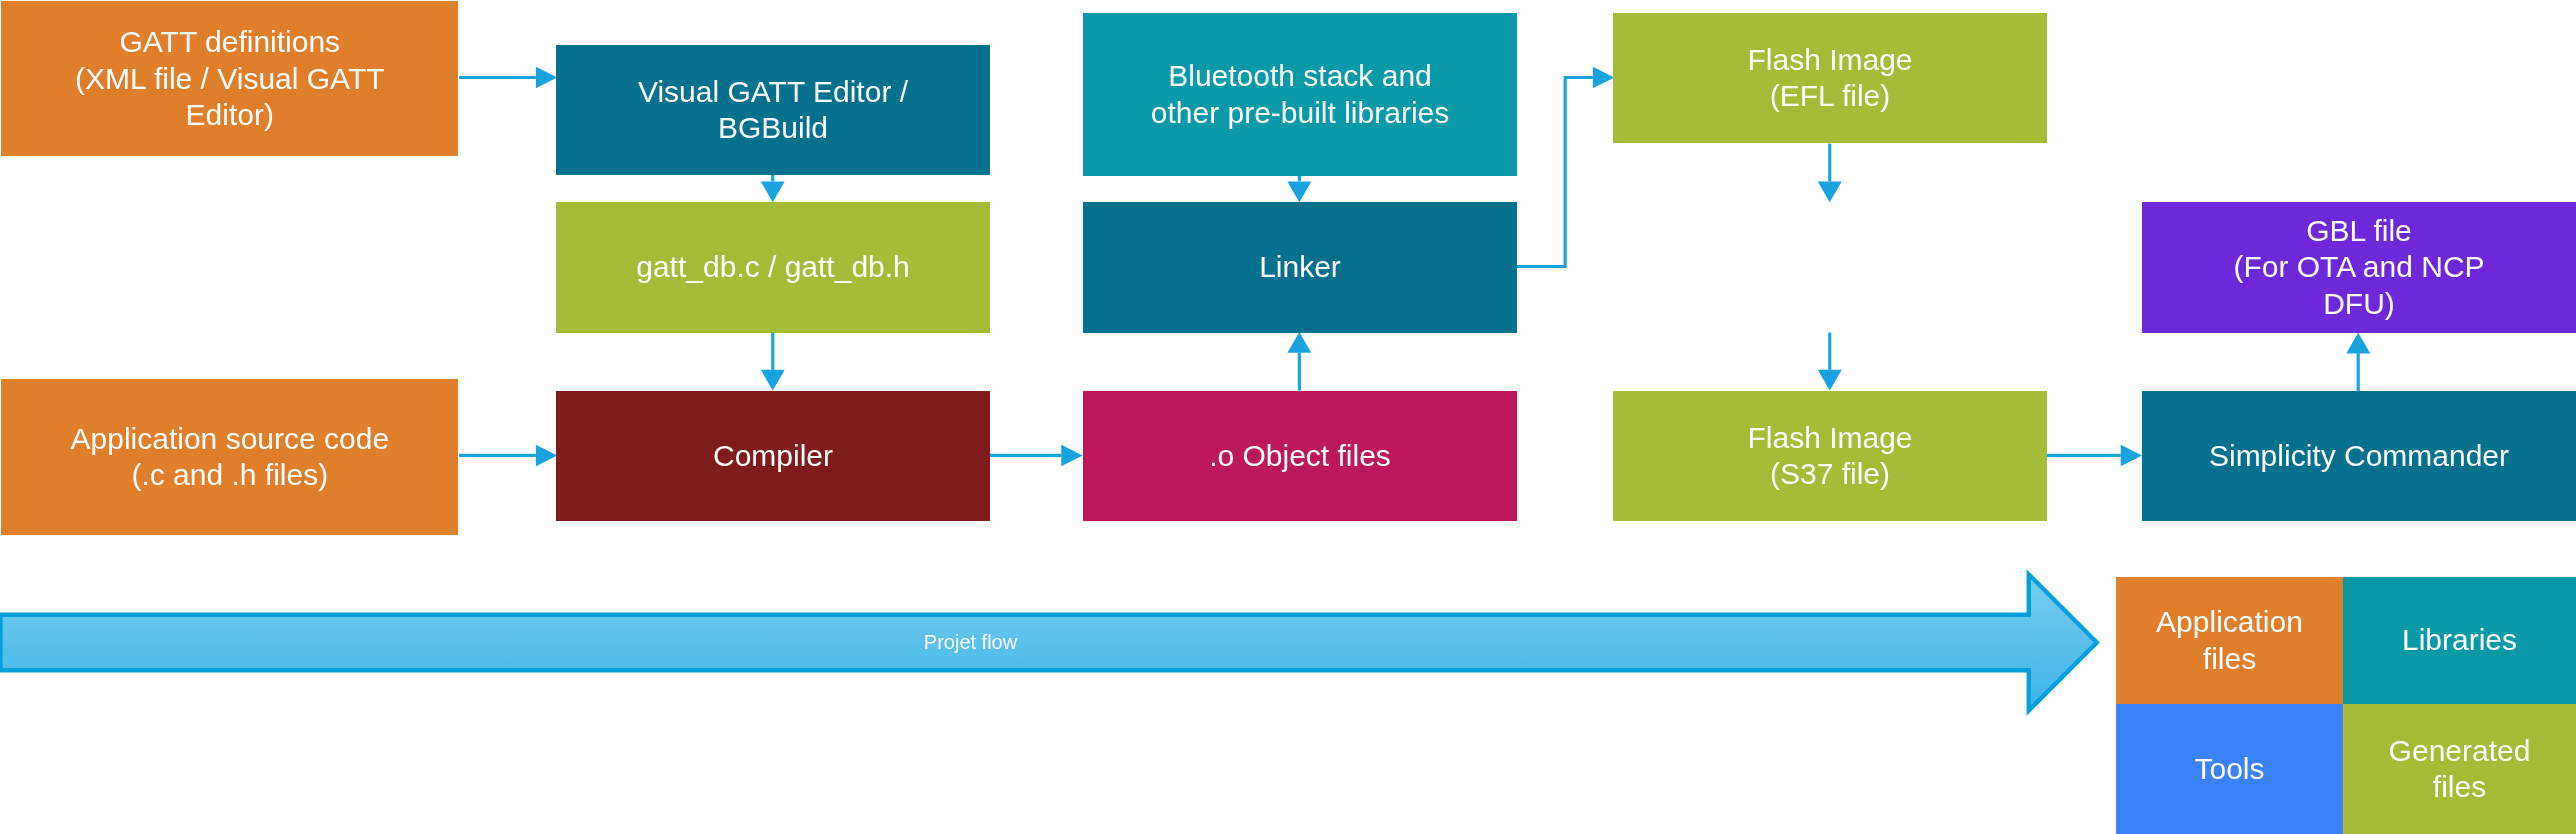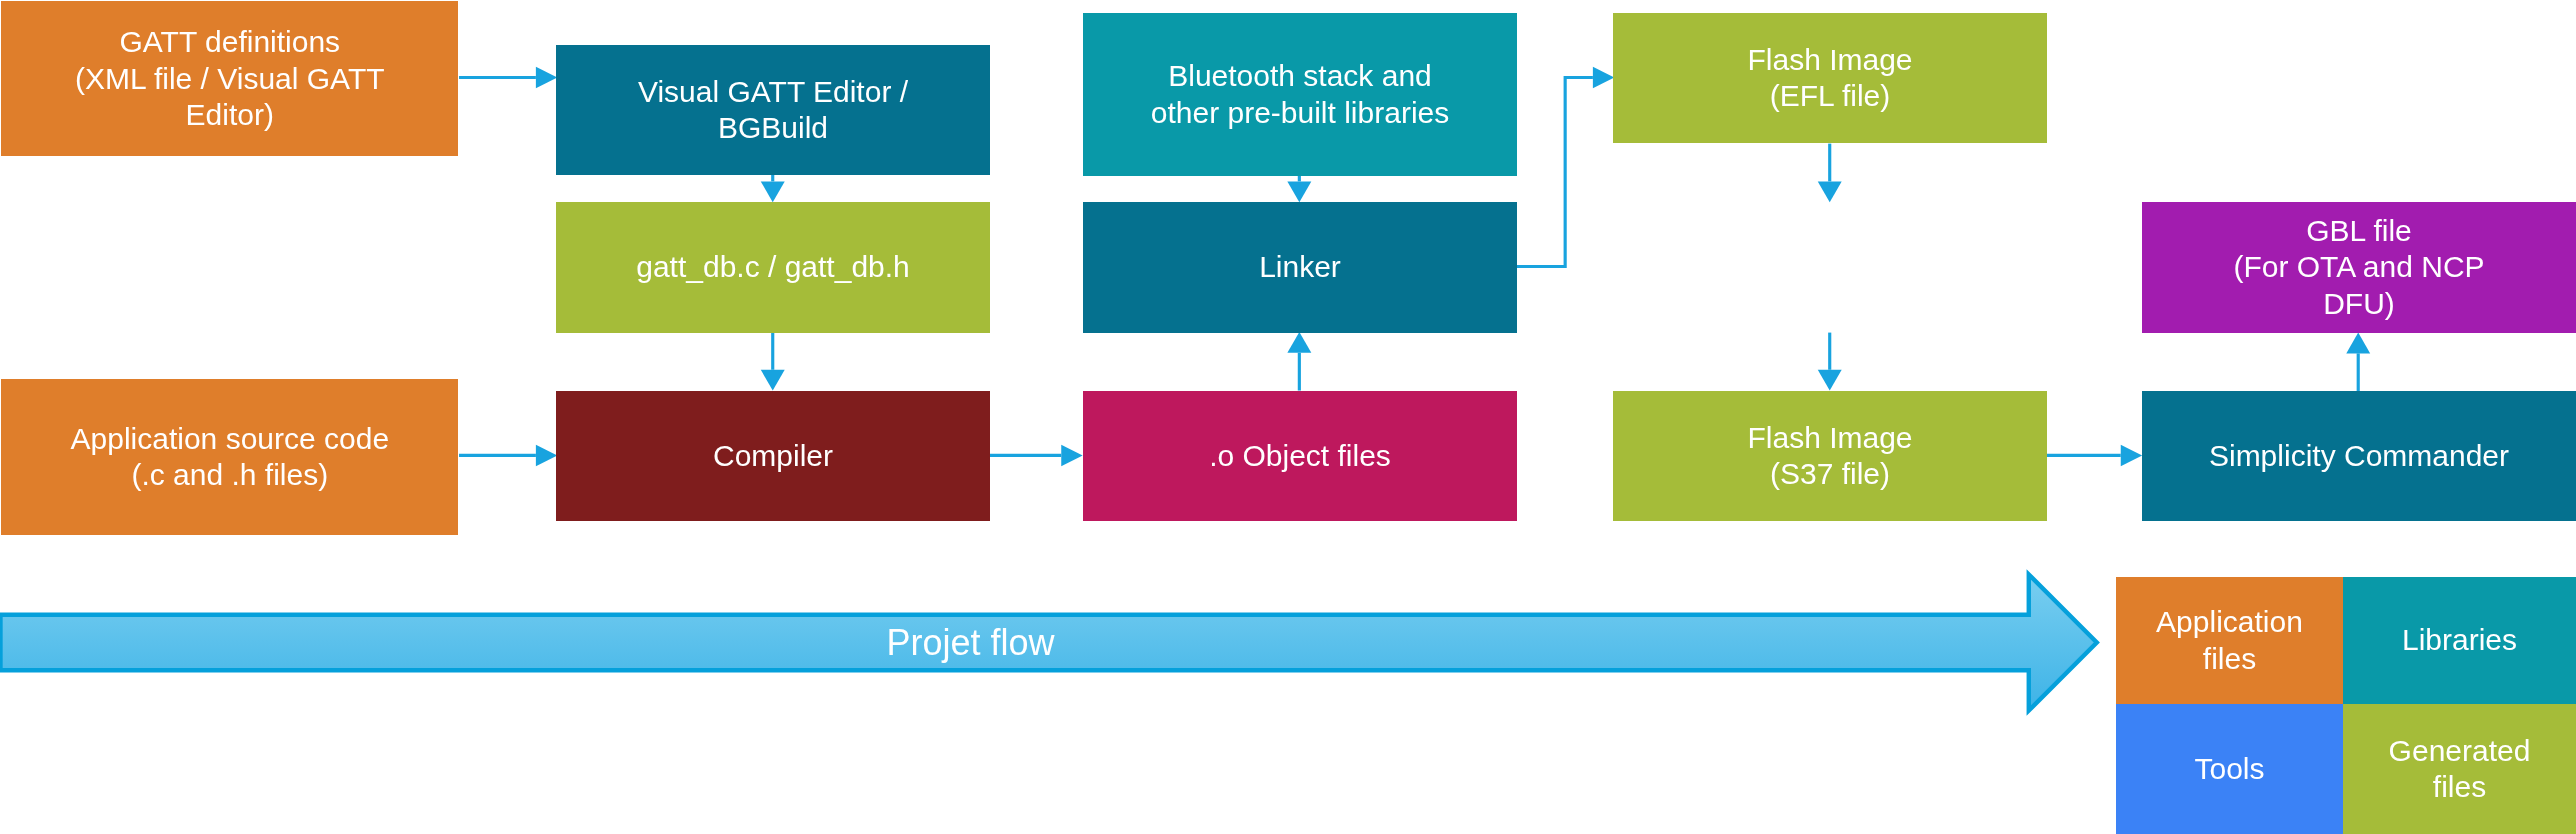--- a/index.html
+++ b/index.html
@@ -76,21 +76,21 @@
   .flow-label {
     position: absolute;
     left: 0;
     top: 615px;
     width: 1941px;
     height: 55px;
     display: flex;
     align-items: center;
     justify-content: center;
     color: var(--text, #ffffff);
-    font-size: 36px;
+    font-size: 20px;
   }
 </style>
 </head>
 <body>
 
 <div class="canvas">
 
   <svg class="arrow-layer" width="2576" height="834" viewBox="0 0 4088 1324">
     <defs>
       <linearGradient id="bigArrowGrad" x1="0" y1="0" x2="0" y2="1">
@@ -167,21 +167,21 @@
 Editor)</div>
   <div class="box" style="left: 556px; top: 13.2px; width: 434px; height: 130px; background-color: rgb(5, 113, 143); margin-top: 32px;">Visual GATT Editor /
 BGBuild</div>
   <div class="box" style="left: 1083px; top: 13.2px; width: 434px; height: 163px; background-color: rgb(9, 153, 168);">Bluetooth stack and
 other pre-built libraries</div>
   <div class="box" style="left: 1613px; top: 13.2px; width: 434px; height: 130px; background-color: rgb(165, 188, 57);">Flash Image
 (EFL file)</div>
 
   <div class="box" style="left: 556px; top: 202px; width: 434px; height: 131px; background-color: rgb(165, 188, 57);">gatt_db.c / gatt_db.h</div>
   <div class="box" style="left: 1083px; top: 202px; width: 434px; height: 131px; background-color: rgb(5, 113, 143);">Linker</div>
-  <div class="box" style="left: 2142px; top: 202px; width: 434px; height: 131px; background-color: #a21caf;">GBL file
+  <div class="box" style="left: 2142px; top: 202px; width: 434px; height: 131px; background-color: #6d28d9;">GBL file
 (For OTA and NCP
 DFU)</div>
 
   <div class="box" style="left: 1.3px; top: 379px; width: 457px; height: 156px; background-color: rgb(223, 126, 43);">Application source code
 (.c and .h files)</div>
   <div class="box" style="left: 556px; top: 391px; width: 434px; height: 130px; background-color: #7f1d1d;">Compiler</div>
   <div class="box" style="left: 1083px; top: 391px; width: 434px; height: 130px; background-color: #be185d;">.o Object files</div>
   <div class="box" style="left: 1613px; top: 391px; width: 434px; height: 130px; background-color: rgb(165, 188, 57);">Flash Image
 (S37 file)</div>
   <div class="box" style="left: 2142px; top: 391px; width: 434px; height: 130px; background-color: rgb(5, 113, 143);">Simplicity Commander</div>

